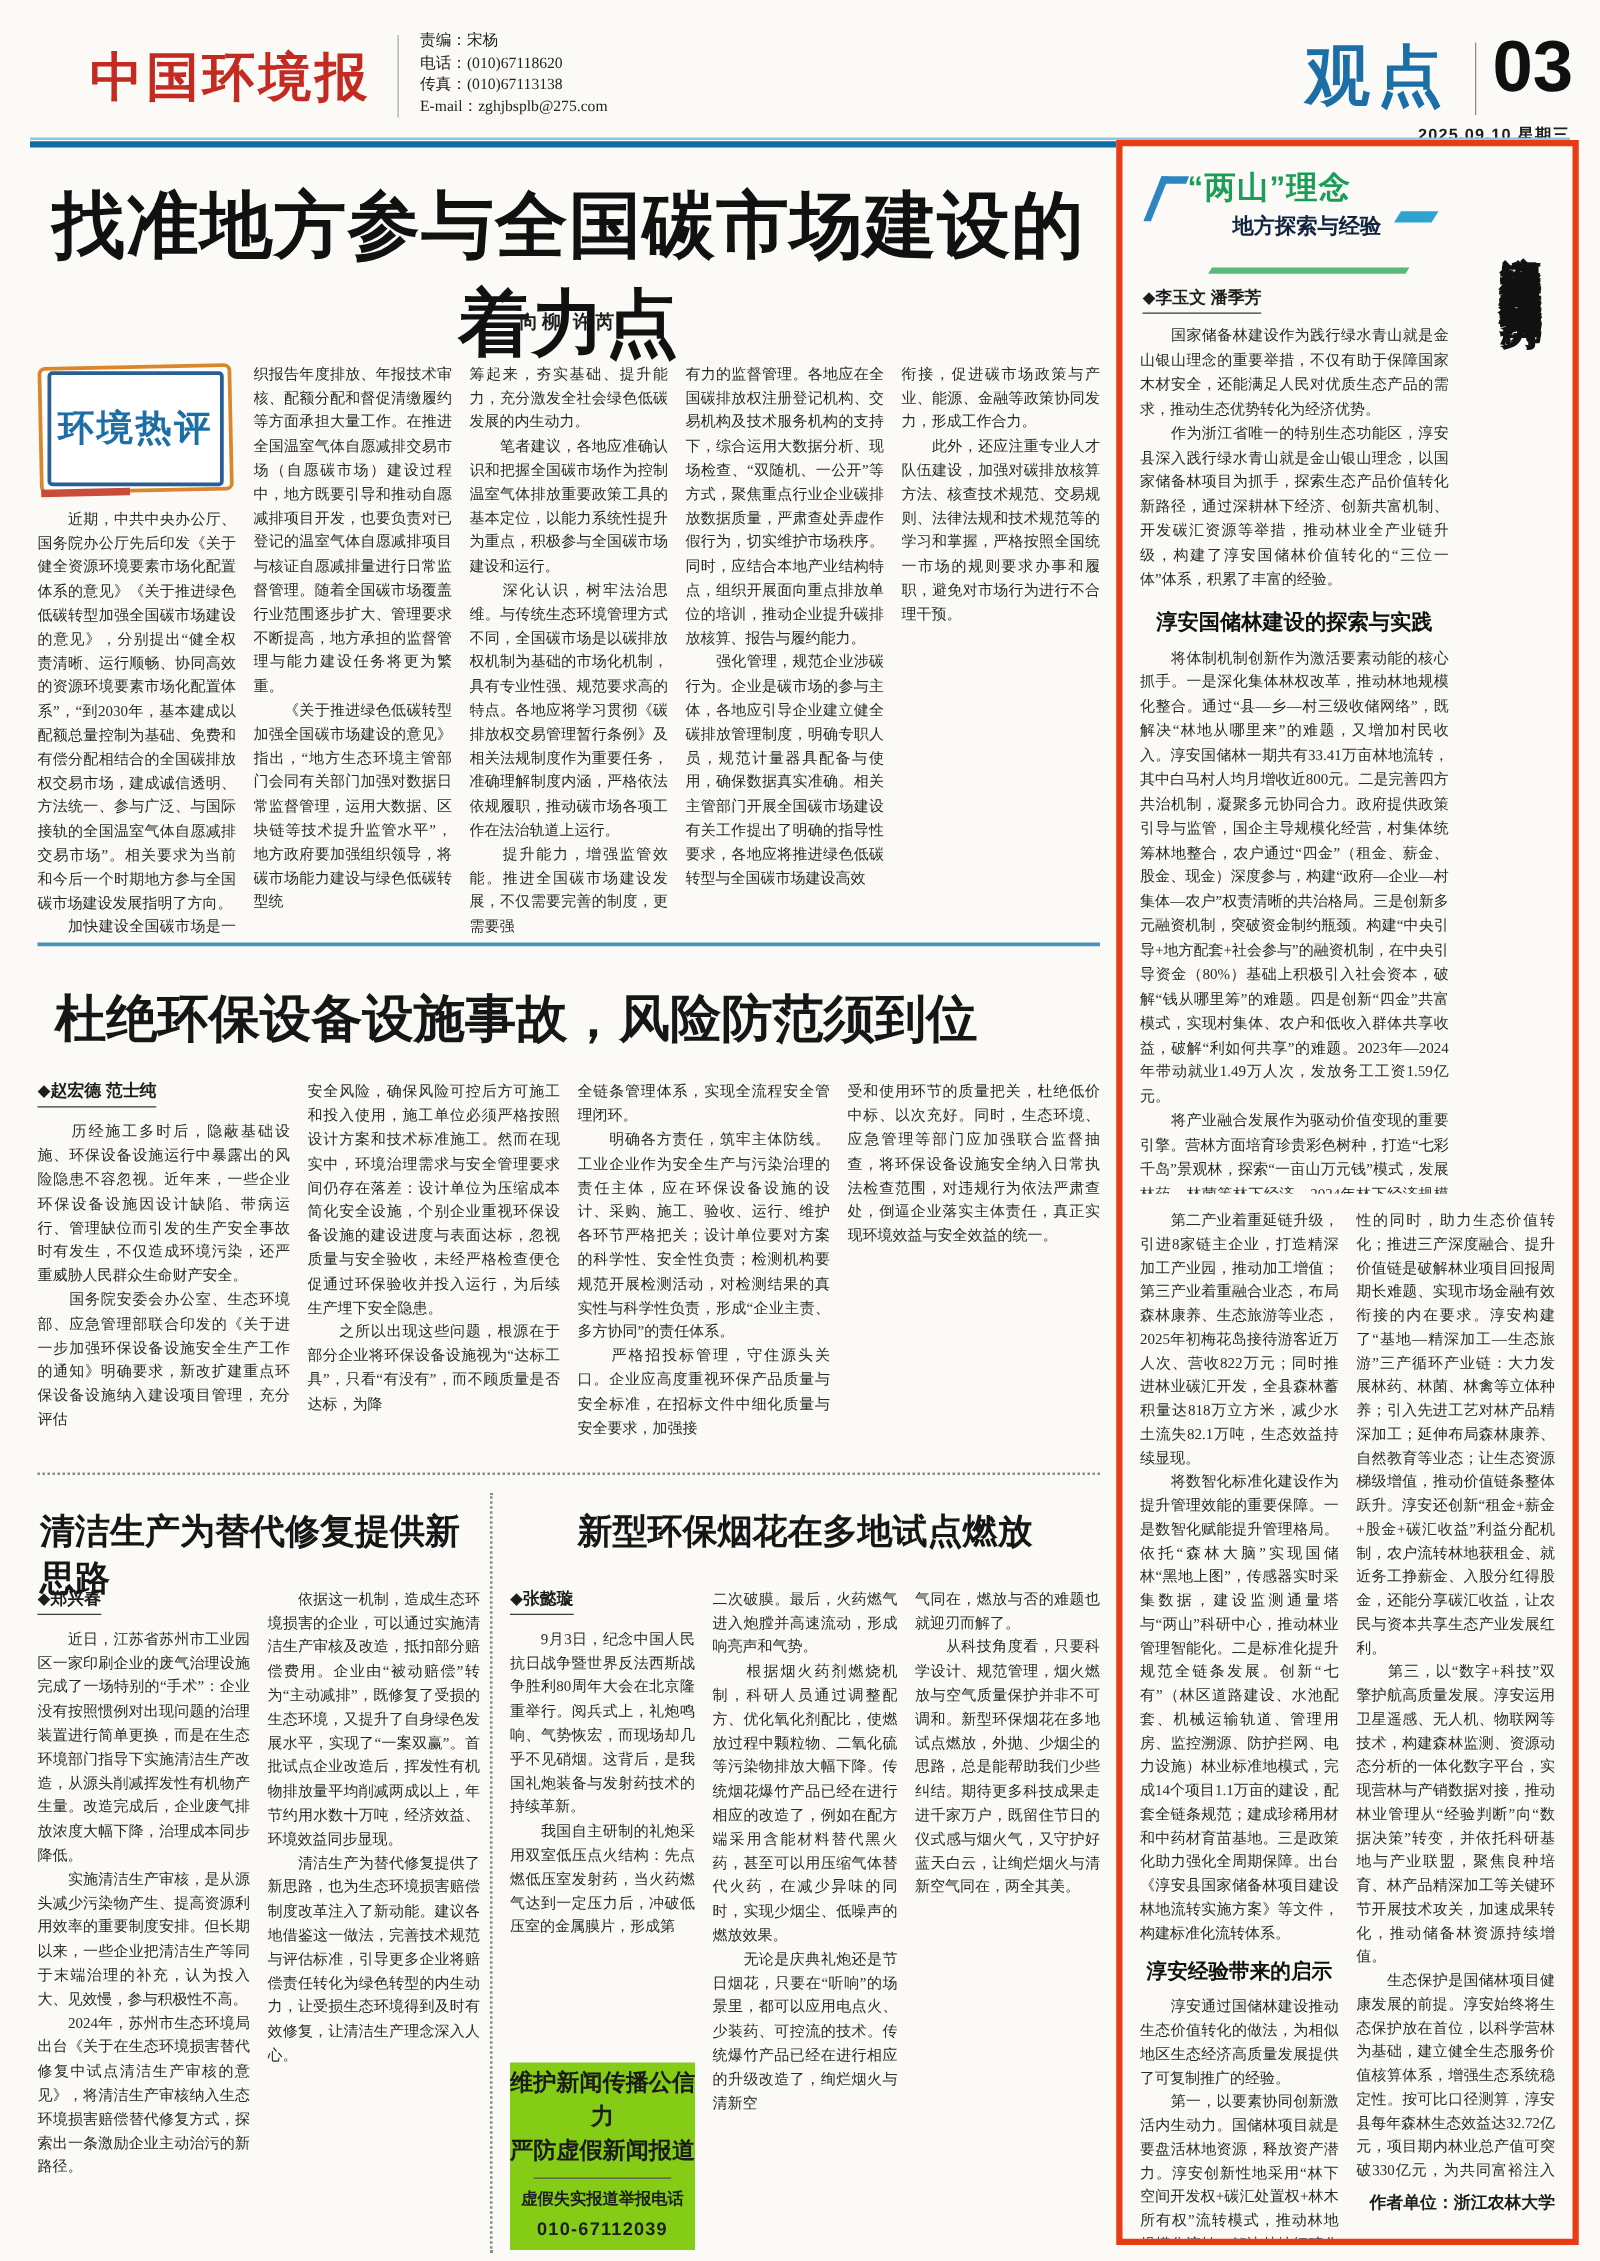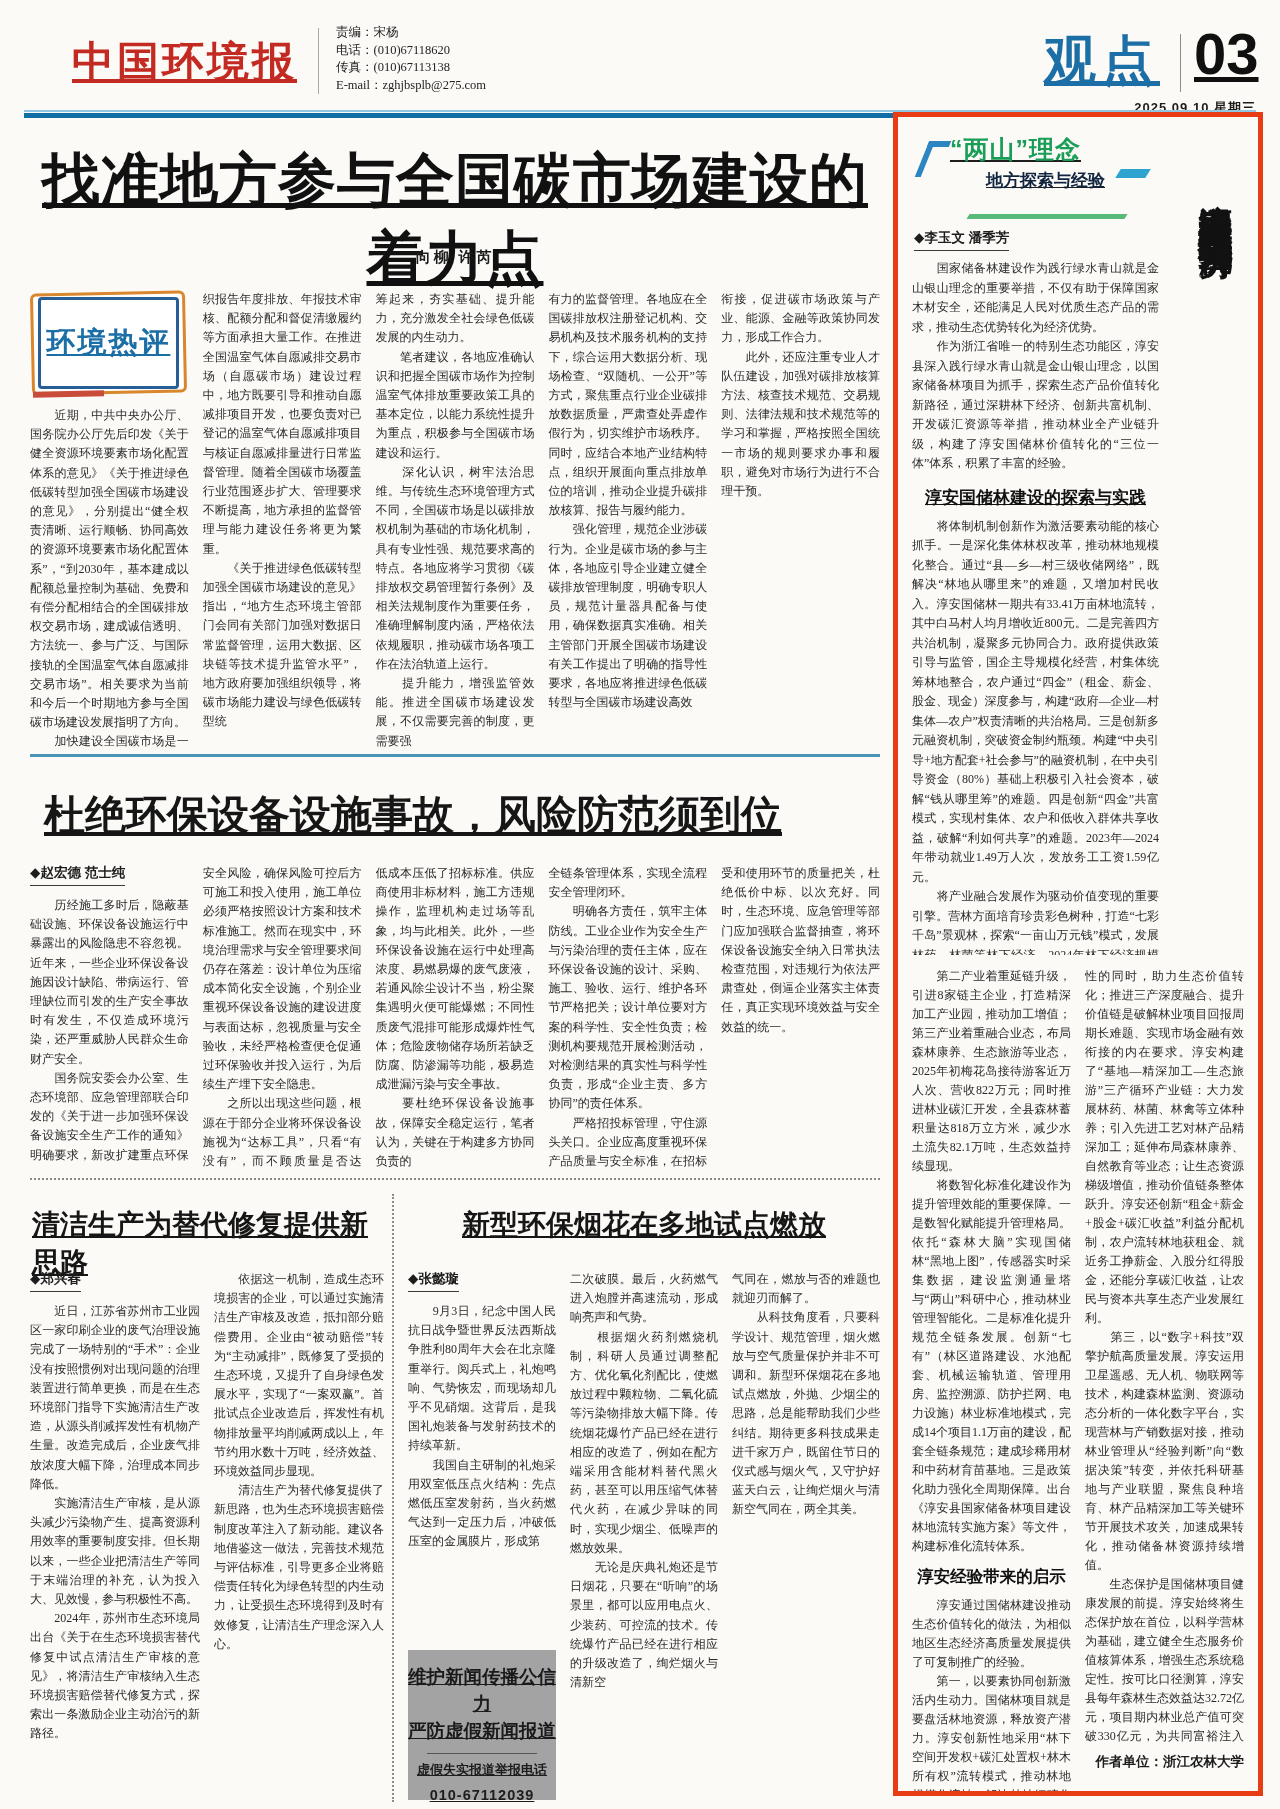--- a/index.html
+++ b/index.html
@@ -3,21 +3,21 @@
 <meta charset="utf-8">
 <style>
   * { margin:0; padding:0; box-sizing:border-box; }
   body { background:#e8e8e6; }
   #page {
     position:relative; width:1280px; height:1809px; margin:0 auto;
     background:#fbfaf7; overflow:hidden; color:#1d1d1d;
     font-family:"Liberation Serif","DejaVu Serif",serif;
   }
   .abs { position:absolute; }
-  .sans { font-family:"Liberation Sans","DejaVu Sans",sans-serif;text-decoration:underline; }
+  .sans { font-family:"Liberation Sans","DejaVu Sans",sans-serif; }
   .coltext { font-size:12px; line-height:19.2px; text-align:justify; white-space:pre-line; overflow:hidden; color:#2a2a2a; }
   .cols { display:flex; gap:14px; }
   .cols > div { flex:1; min-width:0; }
   .byline { font-family:"Liberation Sans","DejaVu Sans",sans-serif; font-weight:700; font-size:13.5px;
             width:-moz-fit-content; width:fit-content; padding-bottom:3px; border-bottom:1.5px solid #3a3a3a; margin-bottom:10px; }
   
   .logo { left:72px; top:34px; font-size:42px; font-weight:900; color:#c32a21; letter-spacing:3px; }
   .hdr-divider { left:318px; top:28px; width:1px; height:66px; background:#a9a9a9; }
   .hdr-info { left:336px; top:24px; font-size:12.5px; line-height:17.5px; font-weight:400; color:#222; }
   .sec-name { left:1044px; top:26px; font-size:52px; font-weight:900; color:#1c6fa6; letter-spacing:6px; }
@@ -42,21 +42,21 @@
   .a2-cols { left:30px; top:864px; width:850px; height:308px; }
   .dotted-h { left:30px; top:1178px; width:850px; border-top:2px dotted #8a8a8a; }
   
   .a3-title { left:32px; top:1206px; width:352px; font-size:28px; font-weight:700; color:#161616; }
   .a3-cols { left:30px; top:1270px; width:354px; height:530px; }
   .dotted-v { left:392px; top:1194px; height:608px; border-left:2px dotted #8a8a8a; }
   .a4-title { left:408px; top:1206px; width:472px; text-align:center; font-size:28px; font-weight:700; color:#161616; }
   .a4-cols { left:408px; top:1270px; width:472px; height:530px; }
   .a4-col1 { display:flex; flex-direction:column; }
   .a4-col1 .coltext { flex:1; }
-  .notice { height:150px; background:#a3a3a3; text-align:center; padding-top:13px; margin-top:8px; }
+  .notice { height:150px; background:#84cc16; text-align:center; padding-top:2px; margin-top:8px; }
   .notice-big { font-size:18.5px; font-weight:900; line-height:27px; color:#1a1a1a; }
   .notice-rule { width:110px; height:1px; background:#555; margin:9px auto 7px; }
   .notice-small { font-size:13px; font-weight:700; }
   .notice-phone { font-size:14.5px; font-weight:700; letter-spacing:1px; margin-top:8px; }
   
   .feature { left:893px; top:112px; width:370px; height:1684px; border:5px solid #e83d14; background:#fbfaf7;
              padding:12px 14px 12px 14px; overflow:hidden; }
   .f-inner { position:relative; width:100%; height:100%; }
   .tag { position:relative; width:210px; height:82px; margin-left:12px; margin-top:4px; }
   .tag-bracket { position:absolute; left:-2px; top:8px; width:22px; height:36px; border-left:6px solid #2e86c1; border-top:6px solid #2e86c1; transform:skewX(-22deg); }
@@ -127,22 +127,20 @@
 
   <div class="abs a2-title sans">杜绝环保设备设施事故，风险防范须到位</div>
   <div class="abs a2-cols cols">
     <div>
       <div class="byline">◆赵宏德 范士纯</div>
       <div class="coltext" style="height:268px">　　历经施工多时后，隐蔽基础设施、环保设备设施运行中暴露出的风险隐患不容忽视。近年来，一些企业环保设备设施因设计缺陷、带病运行、管理缺位而引发的生产安全事故时有发生，不仅造成环境污染，还严重威胁人民群众生命财产安全。
 　　国务院安委会办公室、生态环境部、应急管理部联合印发的《关于进一步加强环保设备设施安全生产工作的通知》明确要求，新改扩建重点环保设备设施纳入建设项目管理，充分评估</div>
     </div>
     <div class="coltext">安全风险，确保风险可控后方可施工和投入使用，施工单位必须严格按照设计方案和技术标准施工。然而在现实中，环境治理需求与安全管理要求间仍存在落差：设计单位为压缩成本简化安全设施，个别企业重视环保设备设施的建设进度与表面达标，忽视质量与安全验收，未经严格检查便仓促通过环保验收并投入运行，为后续生产埋下安全隐患。
 　　之所以出现这些问题，根源在于部分企业将环保设备设施视为“达标工具”，只看“有没有”，而不顾质量是否达标，为降</div>
-    <div class="coltext">低成本压低了招标标准。供应商使用非标材料，施工方违规操作，监理机构走过场等乱象，均与此相关。此外，一些环保设备设施在运行中处理高浓度、易燃易爆的废气废液，若通风除尘设计不当，粉尘聚集遇明火便可能爆燃；不同性质废气混排可能形成爆炸性气体；危险废物储存场所若缺乏防腐、防渗漏等功能，极易造成泄漏污染与安全事故。
-　　要杜绝环保设备设施事故，保障安全稳定运行，笔者认为，关键在于构建多方协同负责的</div>
     <div class="coltext">全链条管理体系，实现全流程安全管理闭环。
 　　明确各方责任，筑牢主体防线。工业企业作为安全生产与污染治理的责任主体，应在环保设备设施的设计、采购、施工、验收、运行、维护各环节严格把关；设计单位要对方案的科学性、安全性负责；检测机构要规范开展检测活动，对检测结果的真实性与科学性负责，形成“企业主责、多方协同”的责任体系。
 　　严格招投标管理，守住源头关口。企业应高度重视环保产品质量与安全标准，在招标文件中细化质量与安全要求，加强接</div>
     <div class="coltext">受和使用环节的质量把关，杜绝低价中标、以次充好。同时，生态环境、应急管理等部门应加强联合监督抽查，将环保设备设施安全纳入日常执法检查范围，对违规行为依法严肃查处，倒逼企业落实主体责任，真正实现环境效益与安全效益的统一。</div>
   </div>
 
   <div class="abs dotted-h"></div>
 
   <div class="abs a3-title sans">清洁生产为替代修复提供新思路</div>
   <div class="abs a3-cols cols">

